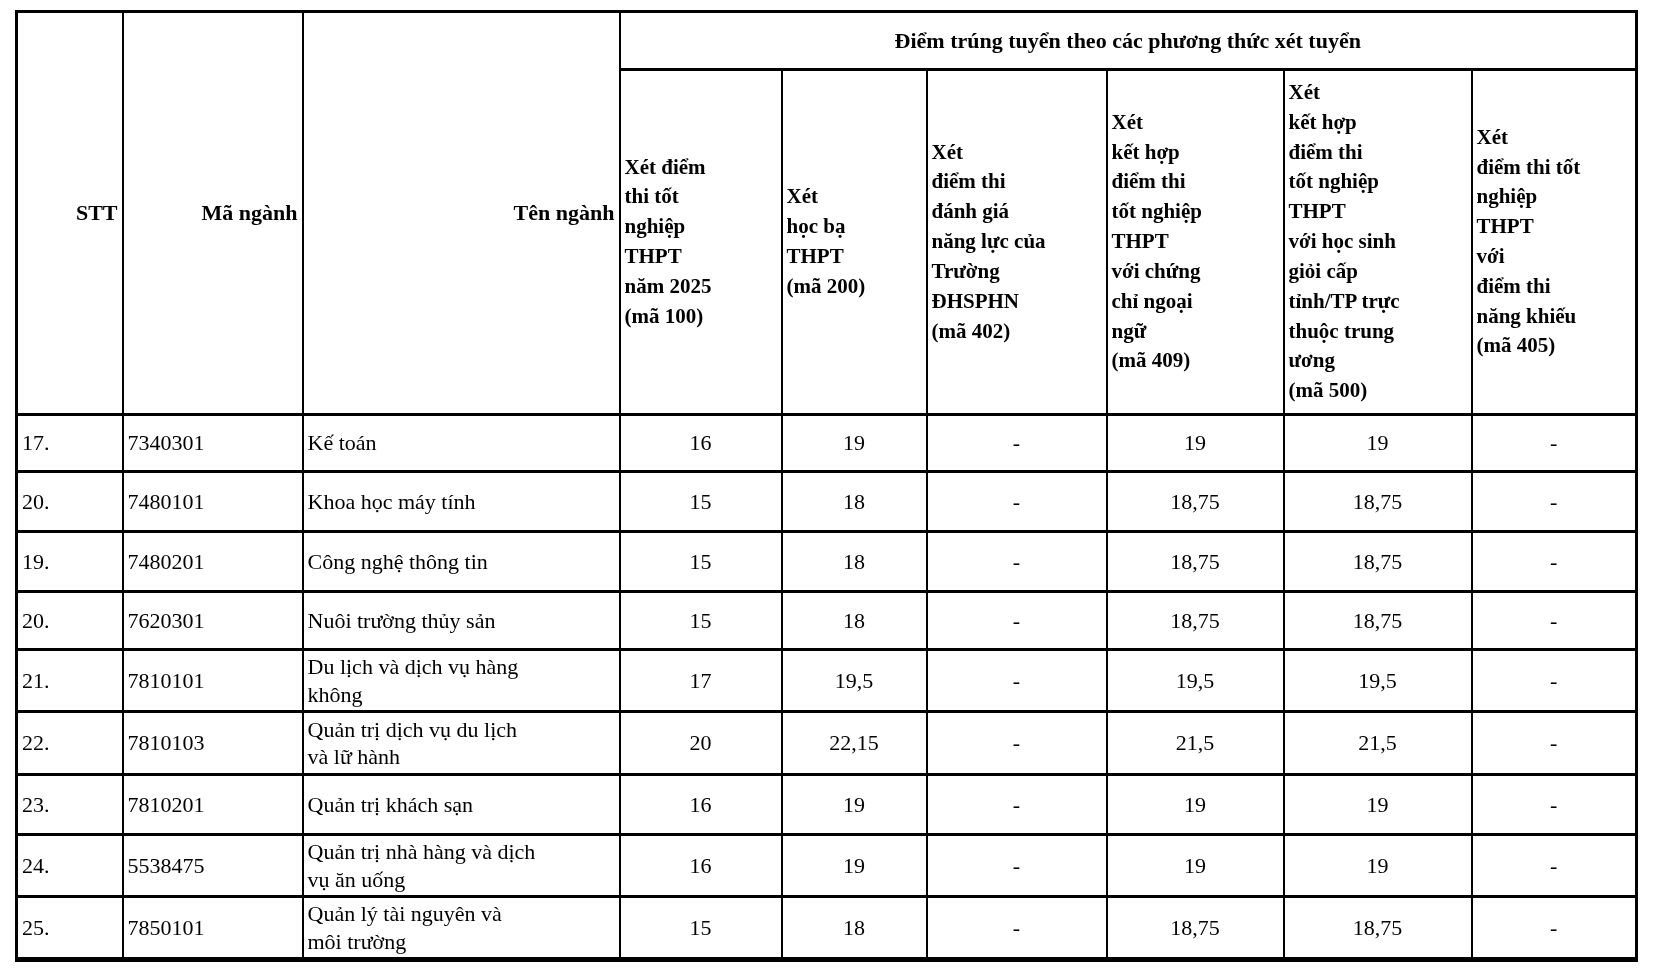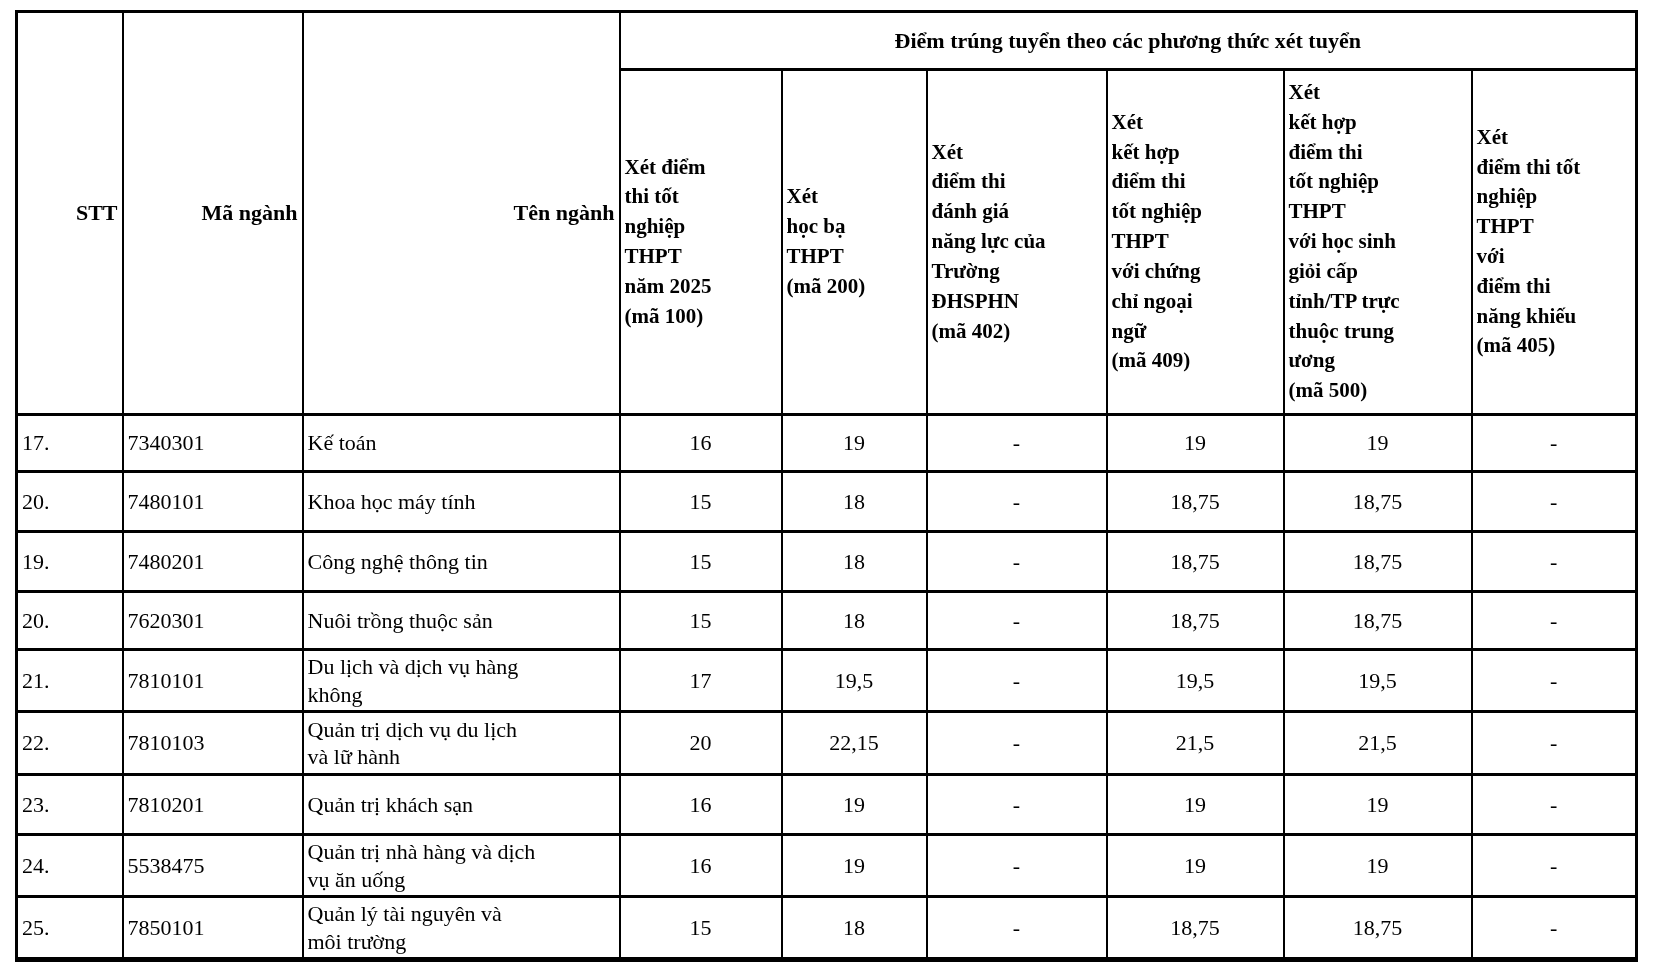--- a/index.html
+++ b/index.html
@@ -185,21 +185,21 @@
       <td class="score">18</td>
       <td class="score">-</td>
       <td class="score">18,75</td>
       <td class="score">18,75</td>
       <td class="score">-</td>
     </tr>
 
     <tr style="height:58px">
       <td class="num">20.</td>
       <td class="num">7620301</td>
-      <td class="name">Nuôi trồng thuộc sản</td>
+      <td class="name">Nuôi trường thủy sản</td>
       <td class="score">15</td>
       <td class="score">18</td>
       <td class="score">-</td>
       <td class="score">18,75</td>
       <td class="score">18,75</td>
       <td class="score">-</td>
     </tr>
 
     <tr style="height:62px">
       <td class="num">21.</td>

